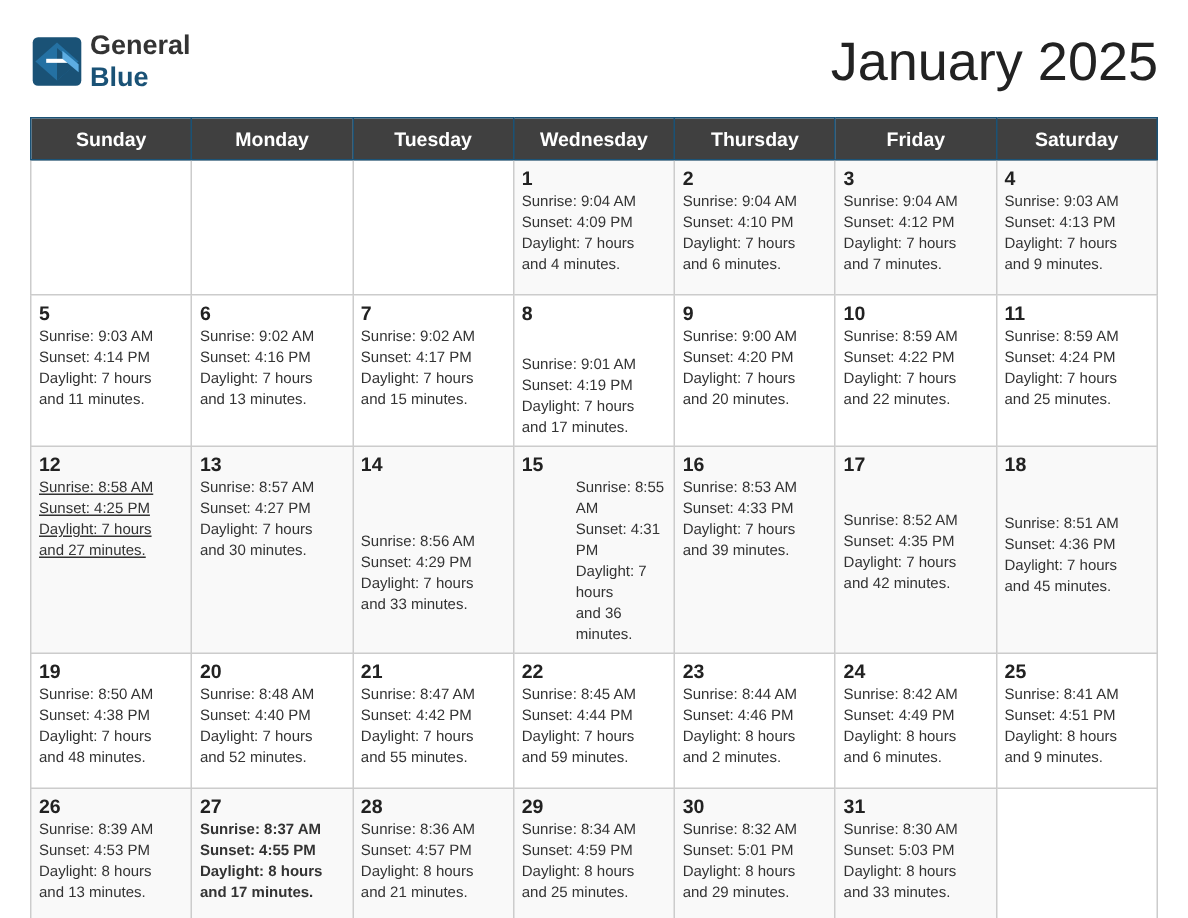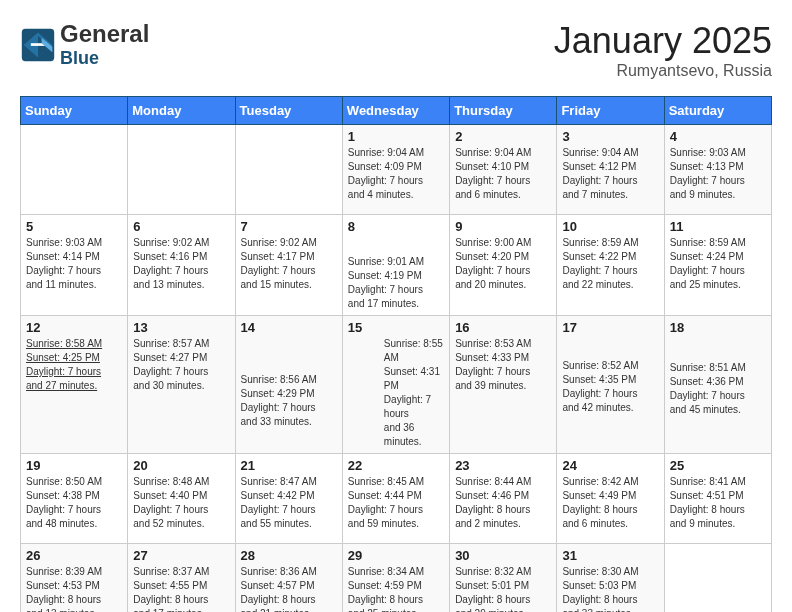--- a/index.html
+++ b/index.html
@@ -14,21 +14,21 @@
       display: flex;
       justify-content: space-between;
       align-items: flex-start;
       margin-bottom: 16px;
     }
     .logo {
       display: flex;
       align-items: center;
     }
     .logo-text-general {
-      font-size: 24px;
+      font-size: 18px;
       font-weight: bold;
       color: #333;
     }
     .logo-text-blue {
       font-size: 18px;
       font-weight: bold;
       color: #1a5276;
     }
     .logo-icon {
       width: 36px;
@@ -46,26 +46,26 @@
     .calendar-subtitle {
       font-size: 16px;
       color: #555;
     }
     table {
       width: 100%;
       border-collapse: collapse;
       table-layout: fixed;
     }
     thead tr th {
-      background-color: #3b82f6;
+      background-color: #404040;
       color: #fff;
       font-size: 13px;
       font-weight: bold;
       padding: 6px 4px;
-      text-align: left;
+      text-align: center;
       border: 1px solid #1a5276;
     }
     tbody tr td {
       vertical-align: top;
       border: 1px solid #ccc;
       padding: 4px 5px;
       font-size: 10.5px;
       color: #222;
       background: #fff;
       min-height: 80px;
@@ -101,21 +101,20 @@
       <rect x="12" y="18" width="16" height="3" fill="#fff"></rect>
       <polygon points="24,12 36,22 36,28 24,18" fill="#5dade2"></polygon>
     </svg>
     <div>
       <span class="logo-text-general">General</span><br>
       <span class="logo-text-blue">Blue</span>
     </div>
   </div>
   <div class="title-block">
     <div class="calendar-title">January 2025</div>
-    <div class="calendar-subtitle">Rumyantsevo, Russia</div>
   </div>
 </div>
 
 <table>
   <thead>
     <tr id="dow-row">
     <th>Sunday</th>
         <th>Monday</th>
         <th>Tuesday</th>
         <th>Wednesday</th>
@@ -314,21 +313,21 @@
       <tr>
         <td>
           <div class="day-num">26</div>
           <div class="day-info" style="white-space: pre-line;">Sunrise: 8:39 AM
 Sunset: 4:53 PM
 Daylight: 8 hours
 and 13 minutes.</div>
         </td>
         <td>
           <div class="day-num">27</div>
-          <div class="day-info" style="white-space: pre-line;">Sunrise: 8:37 AM
+          <div class="day-info" style="white-space: pre-line; font-weight: bold;">Sunrise: 8:37 AM
 Sunset: 4:55 PM
 Daylight: 8 hours
 and 17 minutes.</div>
         </td>
         <td>
           <div class="day-num">28</div>
           <div class="day-info" style="white-space: pre-line;">Sunrise: 8:36 AM
 Sunset: 4:57 PM
 Daylight: 8 hours
 and 21 minutes.</div>

